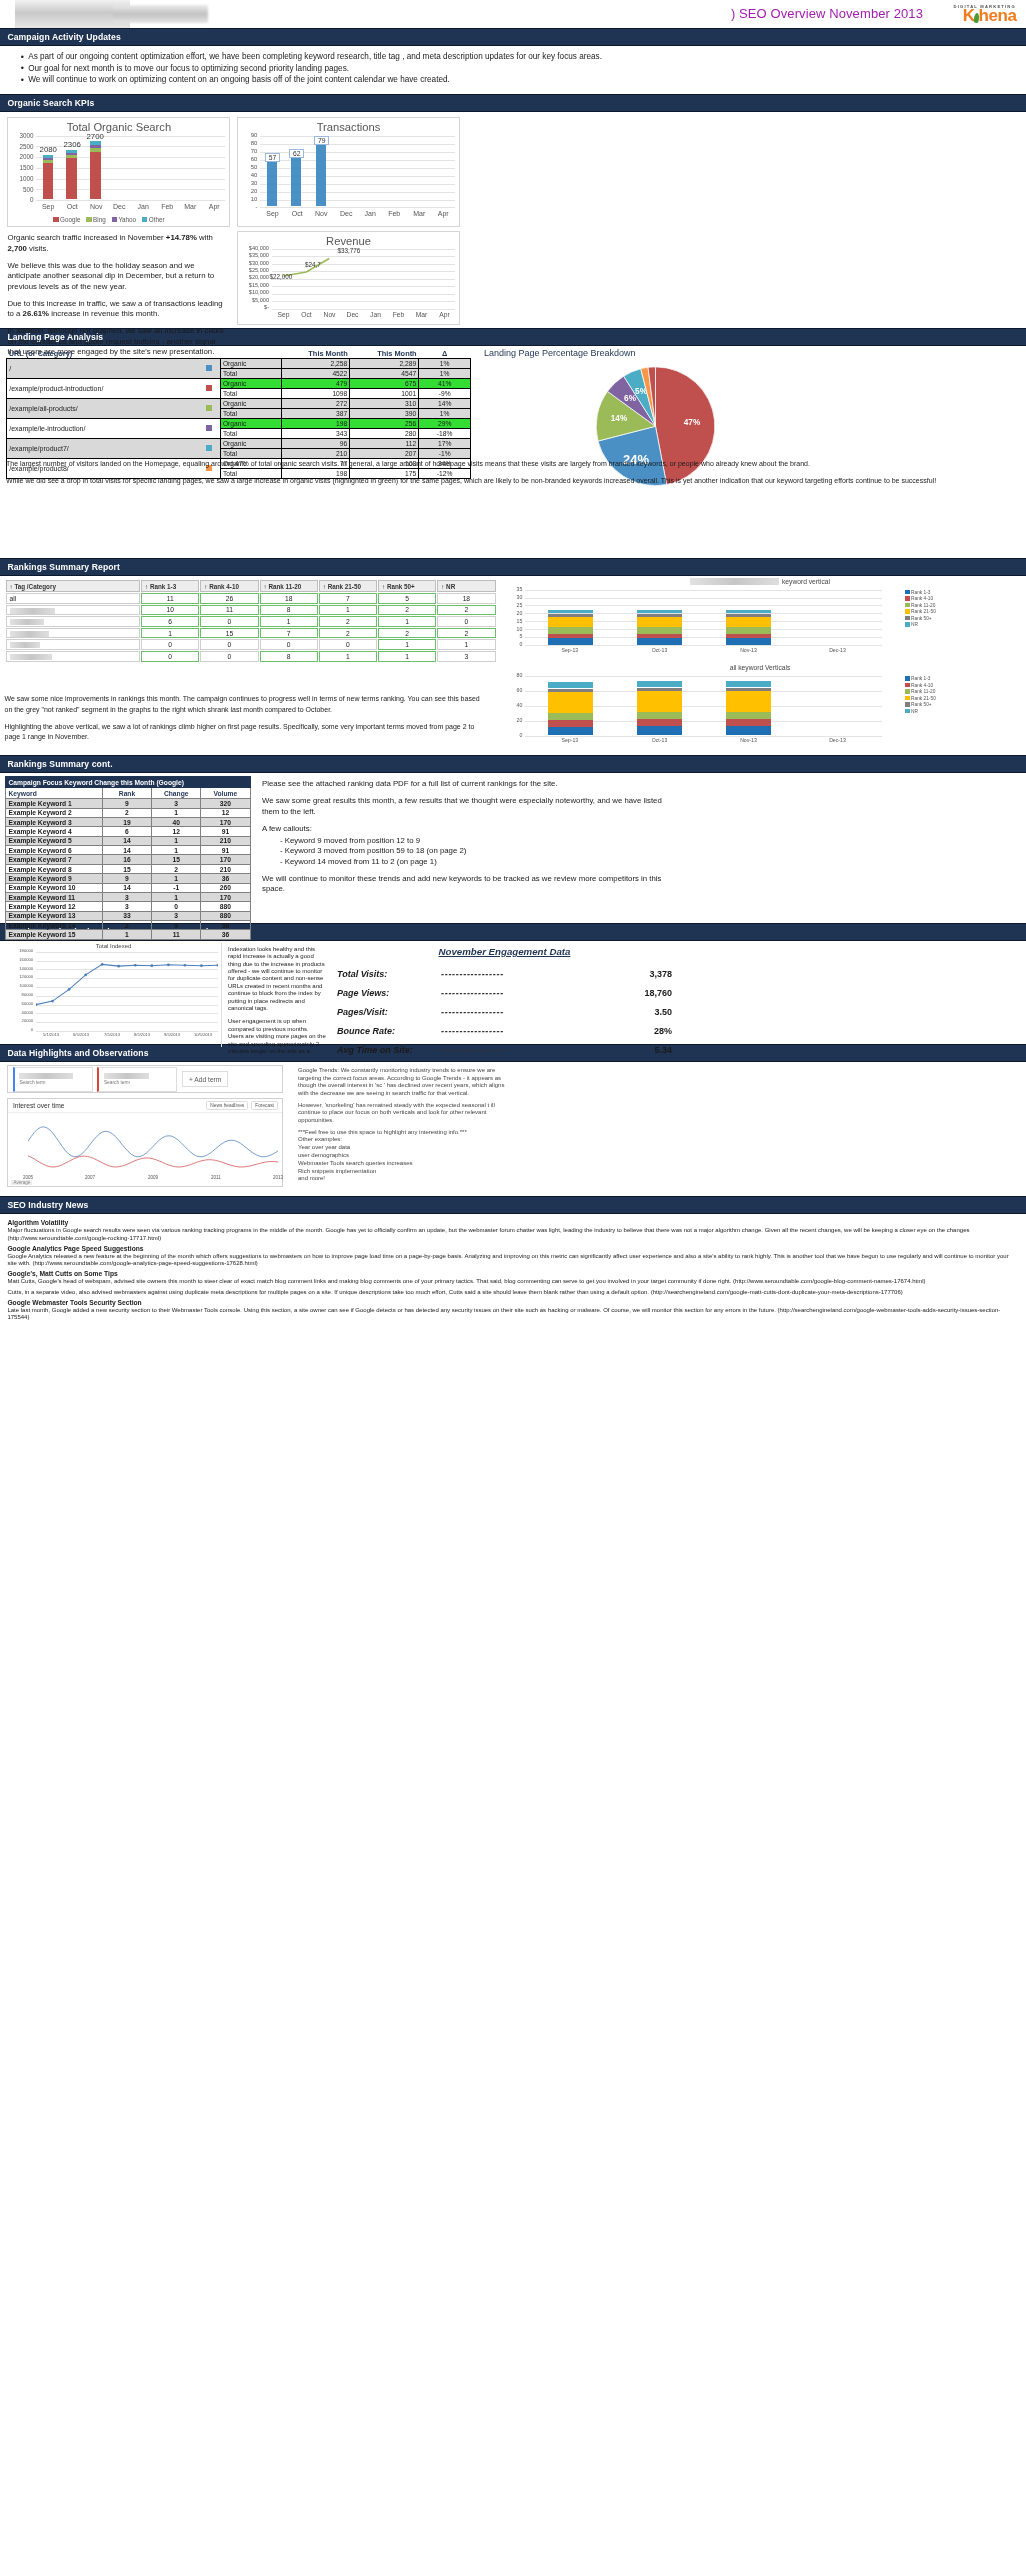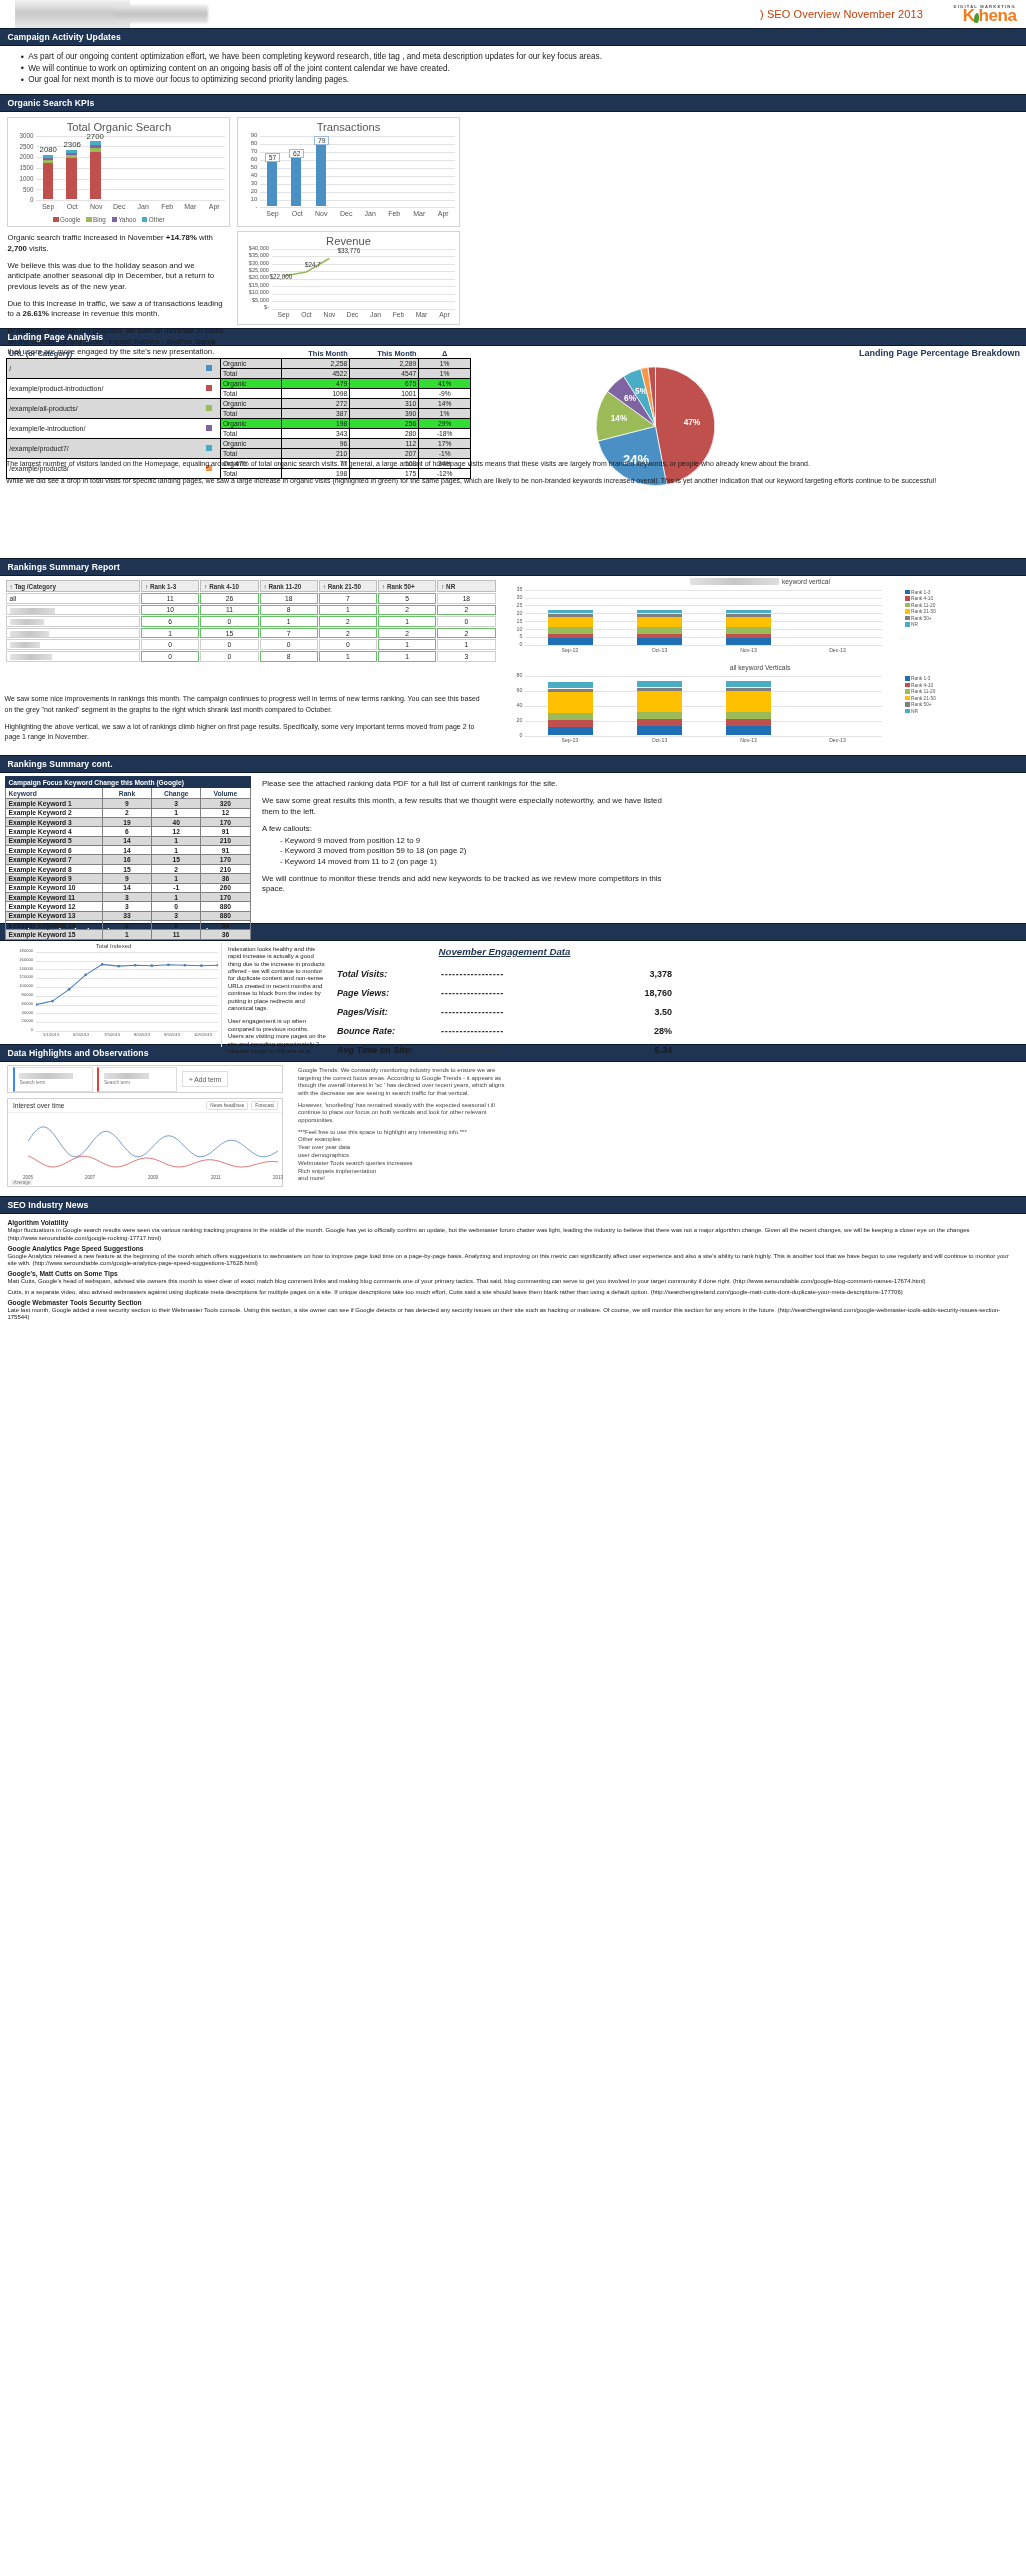--- a/index.html
+++ b/index.html
@@ -23,21 +23,21 @@
   .client-redact {
     position:absolute; left:113px; top:4.5px; width:95px; height:18px;
     background:linear-gradient(180deg,#ebebeb 0%,#c2c2c2 50%,#e4e4e4 100%);
     filter:blur(0.9px);
   }
   .report-title-wrap {
     position:absolute; left:0; top:0; width:923px; height:27.6px;
     display:flex; align-items:center; justify-content:flex-end;
   }
   .report-title {
-    font-size:11px; color:#c2410c; font-weight:400; letter-spacing:0.1px;
+    font-size:13px; color:#a21caf; font-weight:400; letter-spacing:0.1px;
     font-family:"Liberation Sans", sans-serif; white-space:nowrap;
   }
   .brand-logo {
     position:absolute; right:10.4px; top:2.2px; width:92px; height:24px;
     display:flex; flex-direction:column; align-items:flex-end; justify-content:center;
   }
   .brand-sub { font-size:4.1px; letter-spacing:1.2px; color:#4d4d4d; font-weight:700; margin-right:0.7px; margin-bottom:-1.5px;}
   .brand-main { font-size:17px; font-weight:700; color:#f07c1e; line-height:1; letter-spacing:-0.4px; position:relative;}
   .brand-main .leaf {
     display:inline-block; width:5.2px; height:10.4px; background:#4b9b34;
@@ -146,22 +146,22 @@
     <div class="brand-logo">
       <div class="brand-sub">DIGITAL MARKETING</div>
       <div class="brand-main">K<span class="leaf"></span>hena</div>
     </div>
   </div>
 
   <div class="secbar">Campaign Activity Updates</div>
   <div class="block">
     <ul class="bullets">
       <li>As part of our ongoing content optimization effort, we have been completing keyword research, title tag , and meta description updates for our key focus areas.</li>
+      <li>Our goal for next month is to move our focus to optimizing second priority landing pages.</li>
       <li>We will continue to work on optimizing content on an ongoing basis off of the joint content calendar we have created.</li>
-      <li>Our goal for next month is to move our focus to optimizing second priority landing pages.</li>
     </ul>
   </div>
 
   <div class="secbar">Organic Search KPIs</div>
 
   <div style="position:relative;height:216px;">
 
     <div class="chartbox" style="position:absolute;left:7.4px;top:4.5px;width:223px;height:110px;">
       <div class="chart-title">Total Organic Search</div>
       <div class="plot" id="plot-organic" style="position:absolute;left:28px;top:18px;right:4.5px;bottom:27px;">
@@ -418,21 +418,21 @@
               <td>Total</td>
               <td class="num">198</td>
               <td class="num">175</td>
               <td class="ctr">-12%</td>
             </tr>
           </tbody>
       </table>
     </div>
 
     <div style="position:absolute;left:484px;top:1.5px;width:536px;height:160px;">
-      <div style="text-align:right;font-size:9px;font-weight:bold;color:#1f3353;">Landing Page Percentage Breakdown</div>
+      <div style="text-align:left;font-size:9px;font-weight:normal;color:#1f3353;">Landing Page Percentage Breakdown</div>
       <div id="pie-wrap" style="position:relative;width:100%;height:141px;">
           <svg width="343" height="141" style="position: absolute; left: 0px; top: 0px;" viewBox="0 0 460 190">
             <path d="M230,92 L230,12 A80,80 0 0 1 244.99050516685796,170.5829800582951 Z" fill="#c0504d" stroke="#fff" stroke-width="1"></path>
             <path d="M230,92 L244.99050516685796,170.5829800582951 A80,80 0 0 1 152.5133471097095,111.89519097318839 Z" fill="#4a90c4" stroke="#fff" stroke-width="1"></path>
             <path d="M230,92 L152.5133471097095,111.89519097318839 A80,80 0 0 1 165.2786404500042,44.97717981660216 Z" fill="#9bbb59" stroke="#fff" stroke-width="1"></path>
             <path d="M230,92 L165.2786404500042,44.97717981660216 A80,80 0 0 1 187.13385640168025,24.45376595983882 Z" fill="#8064a2" stroke="#fff" stroke-width="1"></path>
             <path d="M230,92 L187.13385640168025,24.45376595983882 A80,80 0 0 1 210.10480902681158,14.513347109709528 Z" fill="#4bacc6" stroke="#fff" stroke-width="1"></path>
             <path d="M230,92 L210.10480902681158,14.513347109709528 A80,80 0 0 1 219.97334131485565,12.630823894841782 Z" fill="#f79646" stroke="#fff" stroke-width="1"></path>
             <path d="M230,92 L219.97334131485565,12.630823894841782 A80,80 0 0 1 229.99999999999997,12 Z" fill="#c0504d" stroke="#fff" stroke-width="1"></path>
           </svg>

